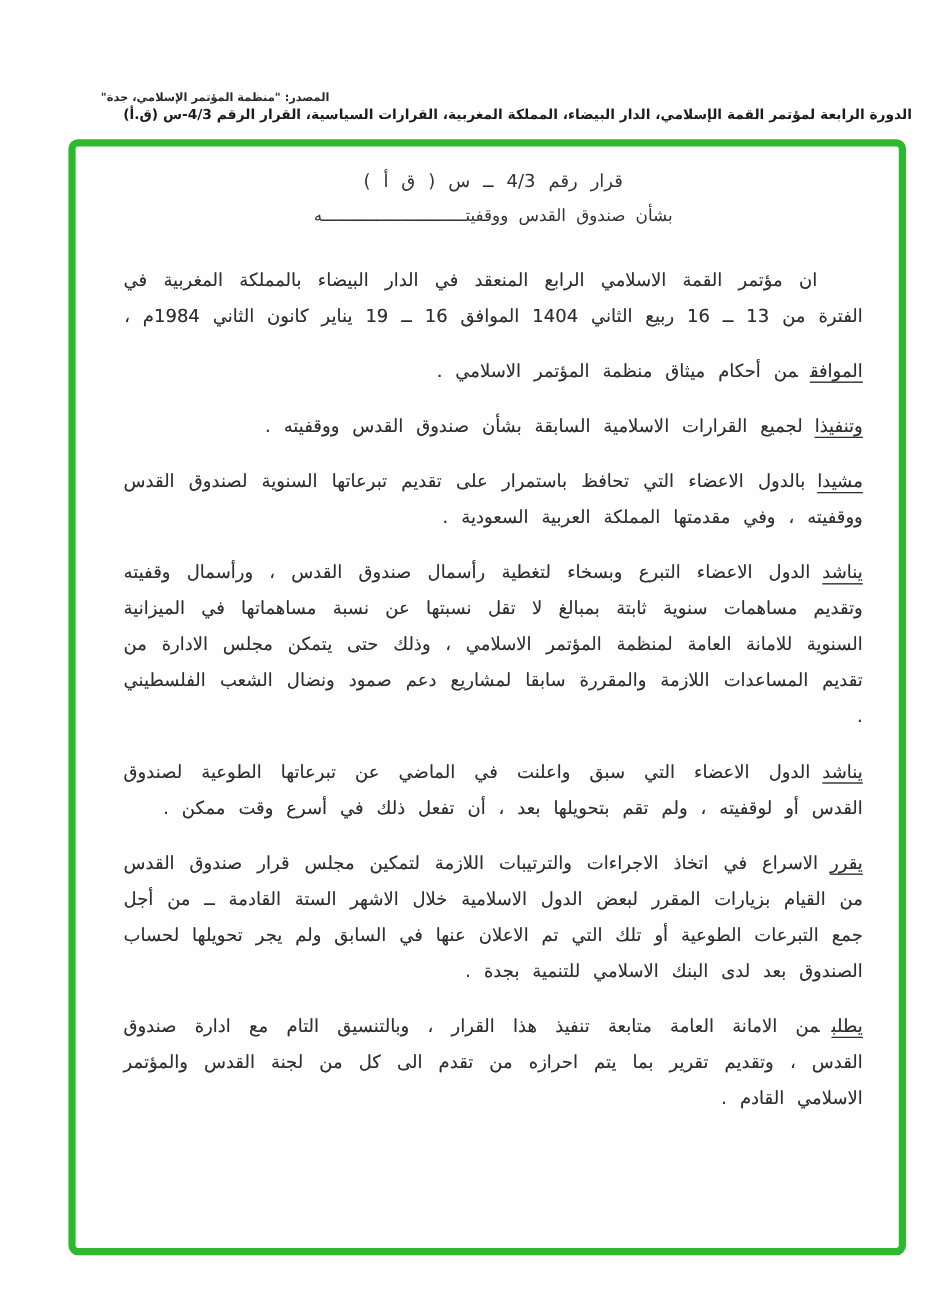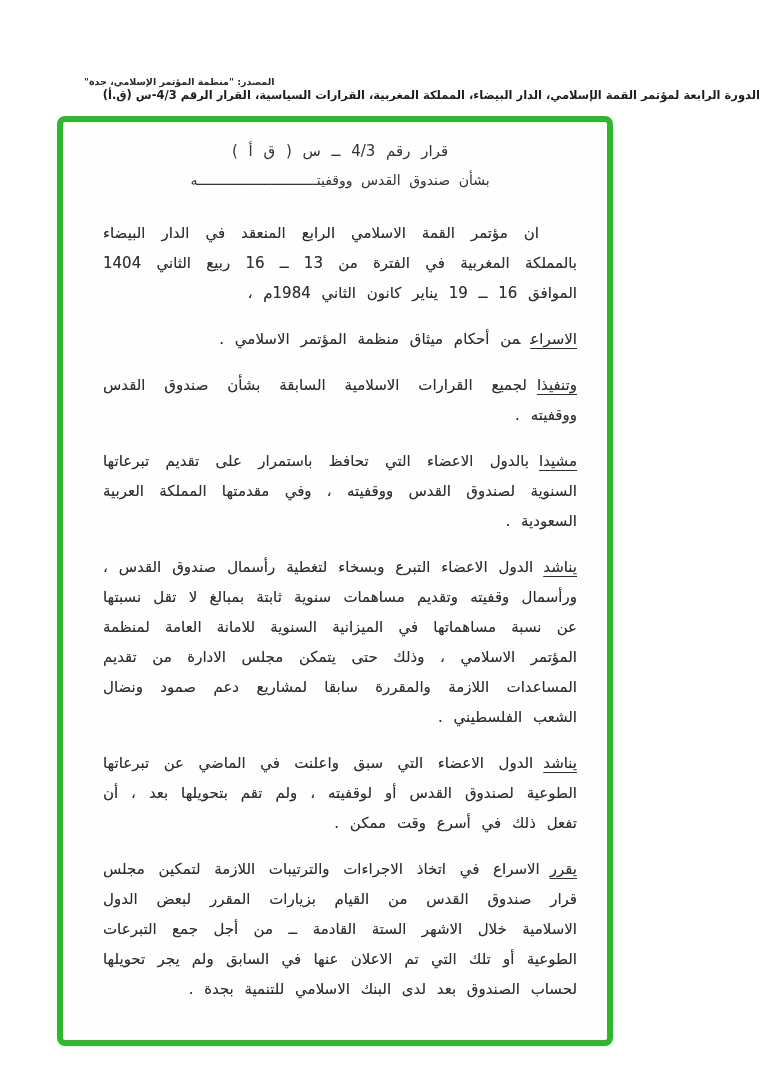--- a/index.html
+++ b/index.html
@@ -35,21 +35,21 @@
     left: 84px;
     font-size: 9.5px;
     font-weight: bold;
     color: #2a2a2a;
     direction: rtl;
   }
   .doc-frame {
     position: absolute;
     top: 116px;
     left: 57px;
-    width: 556px;
+    width: 698px;
     height: 930px;
     box-sizing: border-box;
     border: 6px solid var(--frame_green, #2eb82e);
     border-radius: 8px;
     background: #fefefe;
     overflow: hidden;
   }
   .doc-inner {
     padding: 14px 30px 0 40px;
     color: #2e2e2e;
@@ -111,30 +111,31 @@
     <div class="doc-inner">
 
       <div class="doc-title">قرار رقم 4/3 ــ س ( ق أ )</div>
 
       <div class="doc-subject">بشأن صندوق القدس ووقفيتـــــــــــــــــــــــــــــه</div>
 
       <div class="doc-body">
 
         <p class="para indent"><span class="ptext">ان مؤتمر القمة الاسلامي الرابع المنعقد في الدار البيضاء بالمملكة المغربية في الفترة من 13 ــ 16 ربيع الثاني 1404 الموافق 16 ــ 19 يناير كانون الثاني 1984م ،</span></p>
 
-        <p class="para"><span class="lead">الاسراع</span><span class="ptext">من أحكام ميثاق منظمة المؤتمر الاسلامي .</span></p>
+        <p class="para"><span class="lead">الموافق</span><span class="ptext">من أحكام ميثاق منظمة المؤتمر الاسلامي .</span></p>
 
         <p class="para"><span class="lead">وتنفيذا</span><span class="ptext">لجميع القرارات الاسلامية السابقة بشأن صندوق القدس ووقفيته .</span></p>
 
 
         <p class="para"><span class="lead">مشيدا</span><span class="ptext">بالدول الاعضاء التي تحافظ باستمرار على تقديم تبرعاتها السنوية لصندوق القدس ووقفيته ، وفي مقدمتها المملكة العربية السعودية .</span></p>
 
         <p class="para"><span class="lead">يناشد</span><span class="ptext">الدول الاعضاء التبرع وبسخاء لتغطية رأسمال صندوق القدس ، ورأسمال وقفيته وتقديم مساهمات سنوية ثابتة بمبالغ لا تقل نسبتها عن نسبة مساهماتها في الميزانية السنوية للامانة العامة لمنظمة المؤتمر الاسلامي ، وذلك حتى يتمكن مجلس الادارة من تقديم المساعدات اللازمة والمقررة سابقا لمشاريع دعم صمود ونضال الشعب الفلسطيني .</span></p>
 
         <p class="para"><span class="lead">يناشد</span><span class="ptext">الدول الاعضاء التي سبق واعلنت في الماضي عن تبرعاتها الطوعية لصندوق القدس أو لوقفيته ، ولم تقم بتحويلها بعد ، أن تفعل ذلك في أسرع وقت ممكن .</span></p>
 
         <p class="para"><span class="lead">يقرر</span><span class="ptext">الاسراع في اتخاذ الاجراءات والترتيبات اللازمة لتمكين مجلس قرار صندوق القدس من القيام بزيارات المقرر لبعض الدول الاسلامية خلال الاشهر الستة القادمة ــ من أجل جمع التبرعات الطوعية أو تلك التي تم الاعلان عنها في السابق ولم يجر تحويلها لحساب الصندوق بعد لدى البنك الاسلامي للتنمية بجدة .</span></p>
 
+        <p class="para"><span class="lead">يطلب</span><span class="ptext">من الامانة العامة متابعة تنفيذ هذا القرار ، وبالتنسيق التام مع ادارة صندوق القدس ، وتقديم تقرير بما يتم احرازه من تقدم الى كل من لجنة القدس والمؤتمر الاسلامي القادم .</span></p>
 
       </div>
     </div>
   </div>
 </div>
 
 </body></html>

